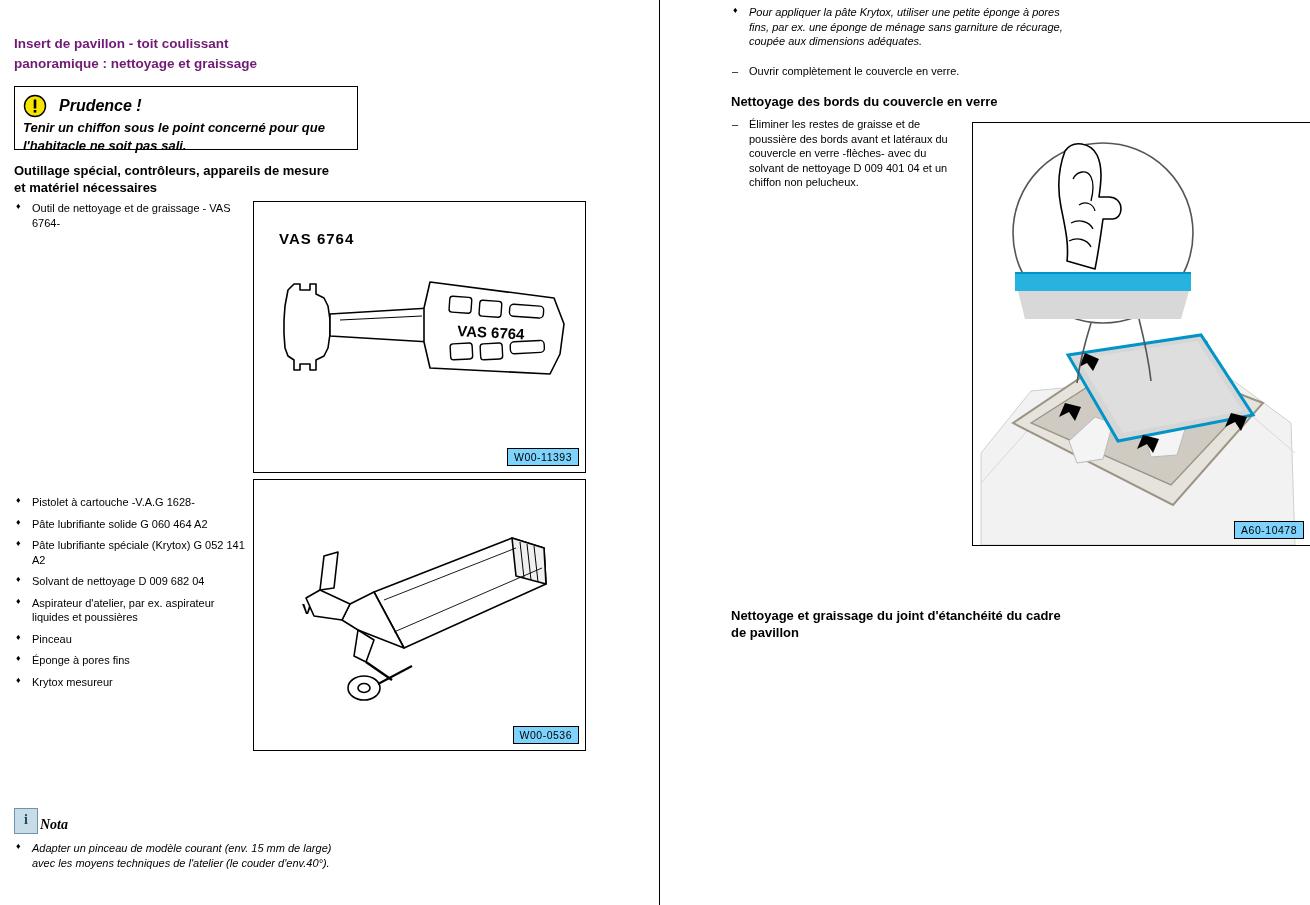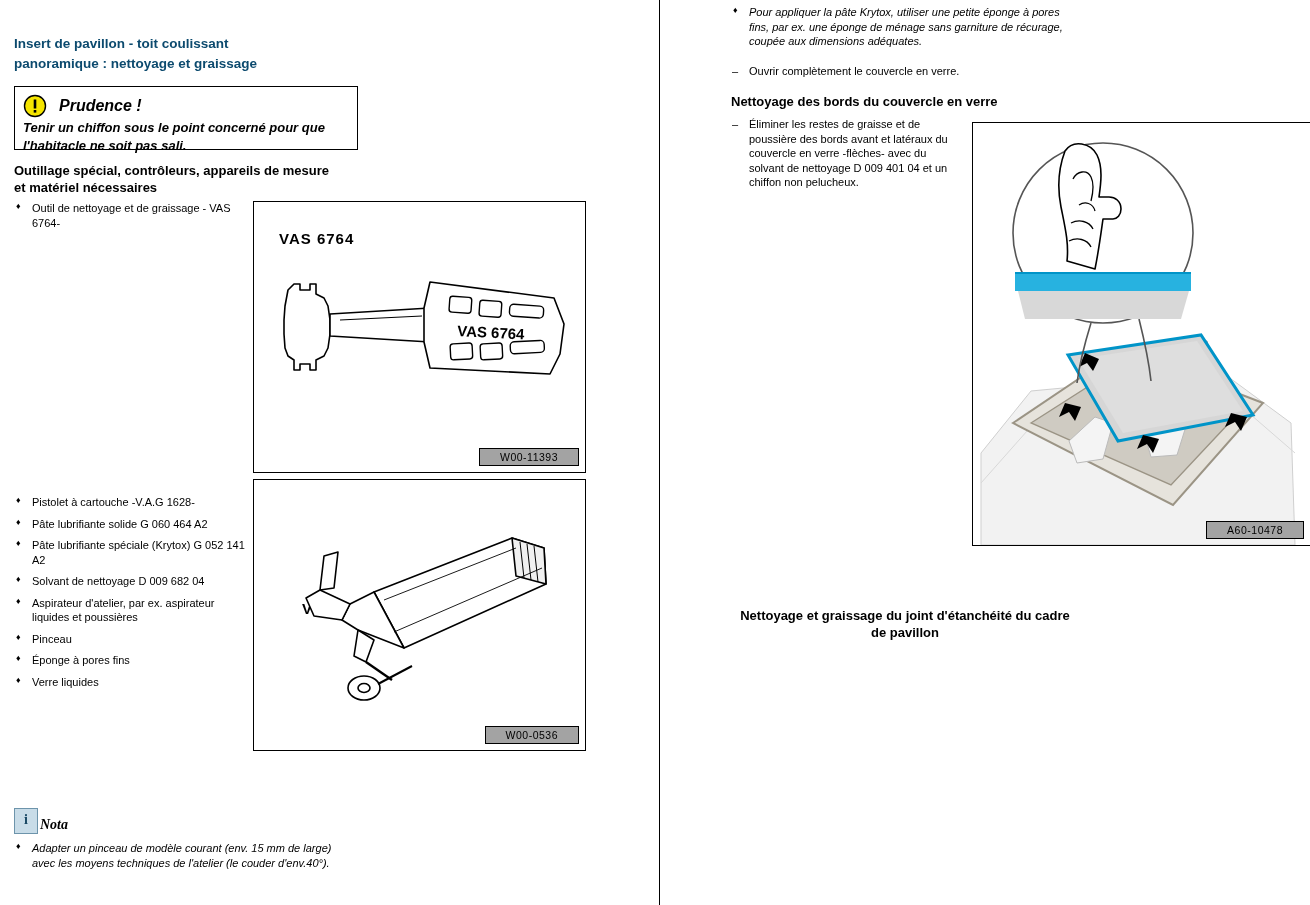--- a/index.html
+++ b/index.html
@@ -44,21 +44,21 @@
   }
 
   
   .doc-title {
     position: absolute;
     left: 14px;
     top: 34px;
     width: 330px;
     font-size: 13.5px;
     font-weight: bold;
-    color: #0c4a6e;
+    color: #701a75;
     line-height: 1.45;
   }
 
   
   .caution-box {
     position: absolute;
     left: 14px;
     top: 86px;
     width: 344px;
     height: 64px;
@@ -165,23 +165,23 @@
     left: 972px;
     top: 122px;
     width: 332px;
     height: 424px;
   }
   .fig-label {
     position: absolute;
     right: 6px;
     bottom: 6px;
     border: 1px solid #000;
-    background: #a3a3a3;
+    background: #7dd3fc;
     font-size: 10.5px;
-    padding: 2px 20px;
+    padding: 2px 6px;
     font-family: "Liberation Sans", sans-serif;
     letter-spacing: 0.5px;
     margin-left: 40px;
   }
   .fig-caption {
     position: absolute;
     font-size: 15px;
     font-weight: bold;
     letter-spacing: 1px;
   }
@@ -249,21 +249,20 @@
     position: absolute;
     left: 731px;
     top: 116px;
     width: 232px;
   }
   .h-seal {
     position: absolute;
     left: 731px;
     top: 608px;
     width: 340px;
-    text-align: center;
   }
 
   
 </style>
 </head>
 <body>
 
 <div class="page">
 
   <div class="col-divider"></div>
@@ -294,21 +293,21 @@
     </div>
 
     <div class="blist tool-rest">
       <div class="bitem">Pistolet à cartouche -V.A.G 1628-</div>
       <div class="bitem">Pâte lubrifiante solide G 060 464 A2</div>
       <div class="bitem">Pâte lubrifiante spéciale (Krytox) G 052 141 A2</div>
       <div class="bitem">Solvant de nettoyage D 009 682 04</div>
       <div class="bitem">Aspirateur d'atelier, par ex. aspirateur liquides et poussières</div>
       <div class="bitem">Pinceau</div>
       <div class="bitem">Éponge à pores fins</div>
-      <div class="bitem">Verre liquides</div>
+      <div class="bitem">Krytox mesureur</div>
     </div>
 
     <div class="figure fig-vas">
       <div class="fig-caption cap-vas">VAS 6764</div>
       <svg width="331" height="270" viewBox="0 0 331 270" style="position:absolute;left:0;top:0">
         <g fill="#ffffff" stroke="#000000" stroke-width="1.6" stroke-linejoin="round">
 
           <path d="M40 82 L46 82 L46 88 L56 88 L56 82 L62 82 L62 92
                    L70 96 L74 104 L76 118 L76 132 L74 146 L70 154 L62 158
                    L62 168 L56 168 L56 162 L46 162 L46 168 L40 168 L40 158

